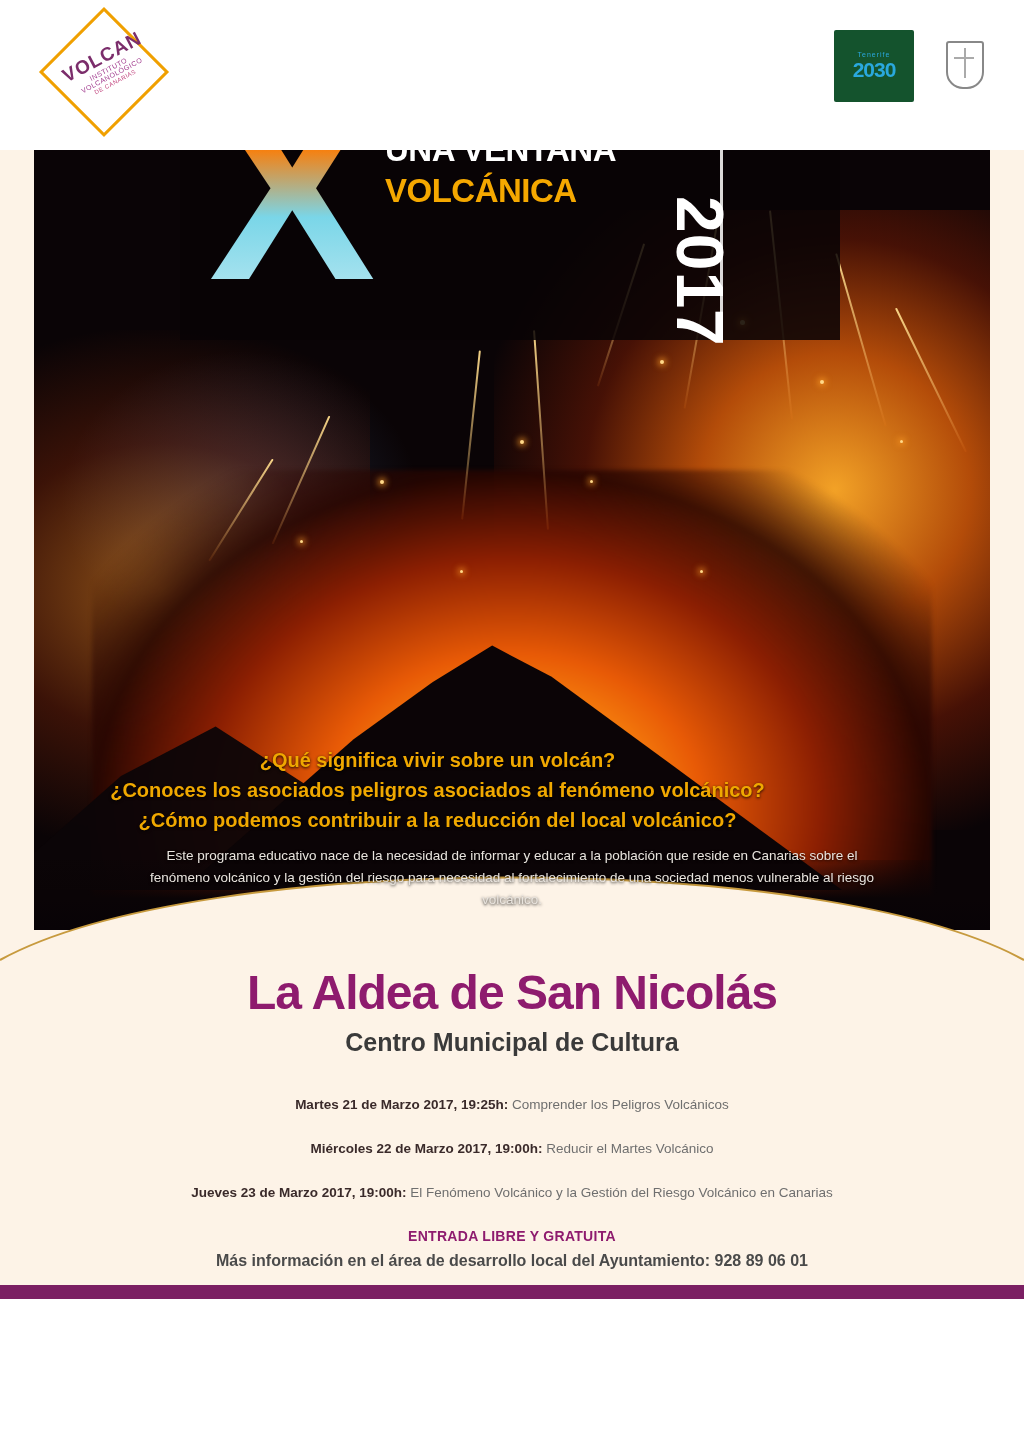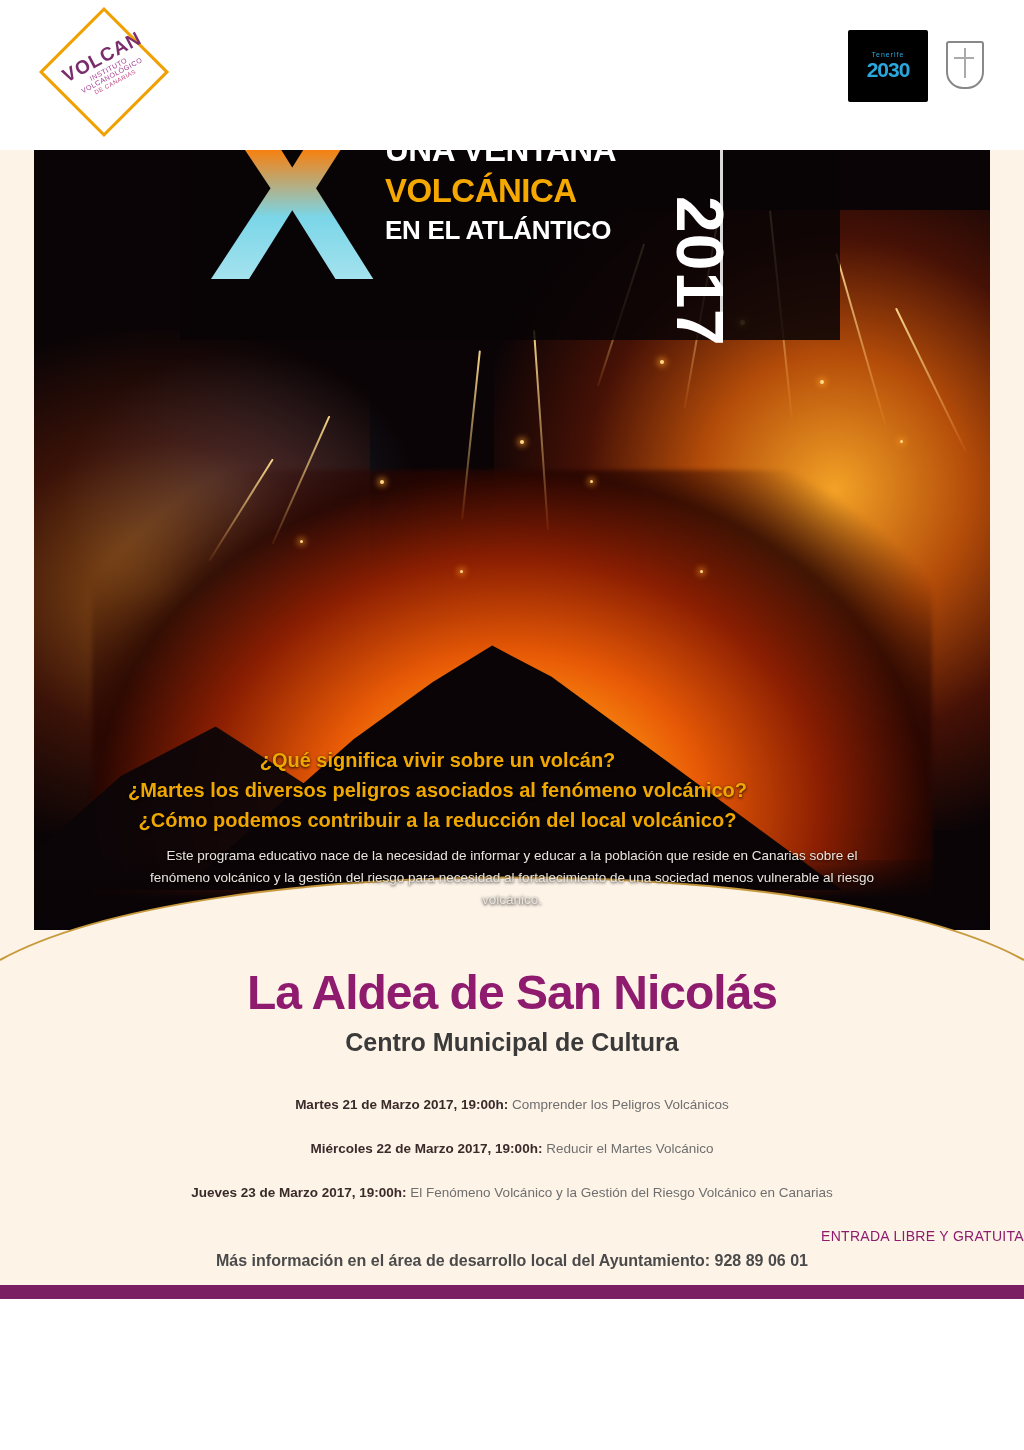--- a/index.html
+++ b/index.html
@@ -41,22 +41,22 @@
     display:block;font-weight:bold;font-size:19px;color:#7b2d6b;letter-spacing:1px;
   }
   .logo-volcan .lv-t2{
     display:block;font-size:7px;color:#a0398d;letter-spacing:.5px;
   }
   .logo-volcan .lv-t3{
     display:block;font-size:6px;color:#c2467f;letter-spacing:.5px;
   }
 
   .logo-tenerife{
-    position:absolute;right:96px;top:30px;width:80px;height:72px;
-    background:#000000;
+    position:absolute;right:110px;top:30px;width:80px;height:72px;
+    background:#14532d;
     display:flex;flex-direction:column;align-items:center;justify-content:center;
     border-radius:2px;
   }
   .logo-tenerife .lt-small{font-size:7px;color:#2aa8dd;letter-spacing:1px;}
   .logo-tenerife .lt-big{font-size:21px;color:#2aa8dd;font-weight:bold;letter-spacing:-1px;}
 
   .logo-cabildo{
     position:absolute;right:30px;top:28px;width:58px;height:74px;
     display:flex;align-items:center;justify-content:center;
   }
@@ -195,22 +195,22 @@
   }
   .session{
     position:absolute;left:0;width:1024px;text-align:center;z-index:7;
     font-size:13.5px;color:#6f6f6f;
   }
   .session b{color:#3a2a2a;}
   .s1{top:1097px;}
   .s2{top:1141px;}
   .s3{top:1185px;}
   .free{
-    position:absolute;left:0;top:1228px;width:1024px;text-align:right;z-index:7;
-    color:#8e1b6e;font-size:14px;font-weight:normal;letter-spacing:.3px;
+    position:absolute;left:0;top:1228px;width:1024px;text-align:center;z-index:7;
+    color:#8e1b6e;font-size:14px;font-weight:bold;letter-spacing:.3px;
   }
   .info{
     position:absolute;left:0;top:1252px;width:1024px;text-align:center;z-index:7;
     color:#4a4a4a;font-size:16px;font-weight:bold;
   }
 
   
   .band{
     position:absolute;left:0;top:1285px;width:1024px;height:14px;background:#7b1f63;z-index:8;
   }
@@ -360,42 +360,41 @@
       <div class="shield"></div>
     </div>
   </div>
 
   <div class="titleblock">
     <div class="bigX">X</div>
     <div class="tstack">
       <div class="t1">CANARIAS</div>
       <div class="t2">UNA VENTANA</div>
       <div class="t3">VOLCÁNICA</div>
-      <div class="t4">EN EL ATLÁNTICO</div>
     </div>
     <div class="yearwrap">
       <div class="yearline"></div>
       <div class="year">2017</div>
     </div>
   </div>
 
   <div class="questions">
     <div class="q">¿Qué significa vivir sobre un volcán?</div>
-    <div class="q">¿Martes los diversos peligros asociados al fenómeno volcánico?</div>
+    <div class="q">¿Conoces los asociados peligros asociados al fenómeno volcánico?</div>
     <div class="q">¿Cómo podemos contribuir a la reducción del local volcánico?</div>
   </div>
 
   <div class="paragraph">Este programa educativo nace de la necesidad de informar y educar a la población que reside en Canarias sobre el fenómeno volcánico y la gestión del riesgo para necesidad al fortalecimiento de una sociedad menos vulnerable al riesgo volcánico.</div>
 
   <div class="body-sec"></div>
   <div class="place">La Aldea de San Nicolás</div>
   <div class="venue">Centro Municipal de Cultura</div>
 
   <div class="session s1">
-    <b>Martes 21 de Marzo 2017, 19:00h:</b>
+    <b>Martes 21 de Marzo 2017, 19:25h:</b>
     <span>Comprender los Peligros Volcánicos</span>
   </div>
   <div class="session s2">
     <b>Miércoles 22 de Marzo 2017, 19:00h:</b>
     <span>Reducir el Martes Volcánico</span>
   </div>
   <div class="session s3">
     <b>Jueves 23 de Marzo 2017, 19:00h:</b>
     <span>El Fenómeno Volcánico y la Gestión del Riesgo Volcánico en Canarias</span>
   </div>

